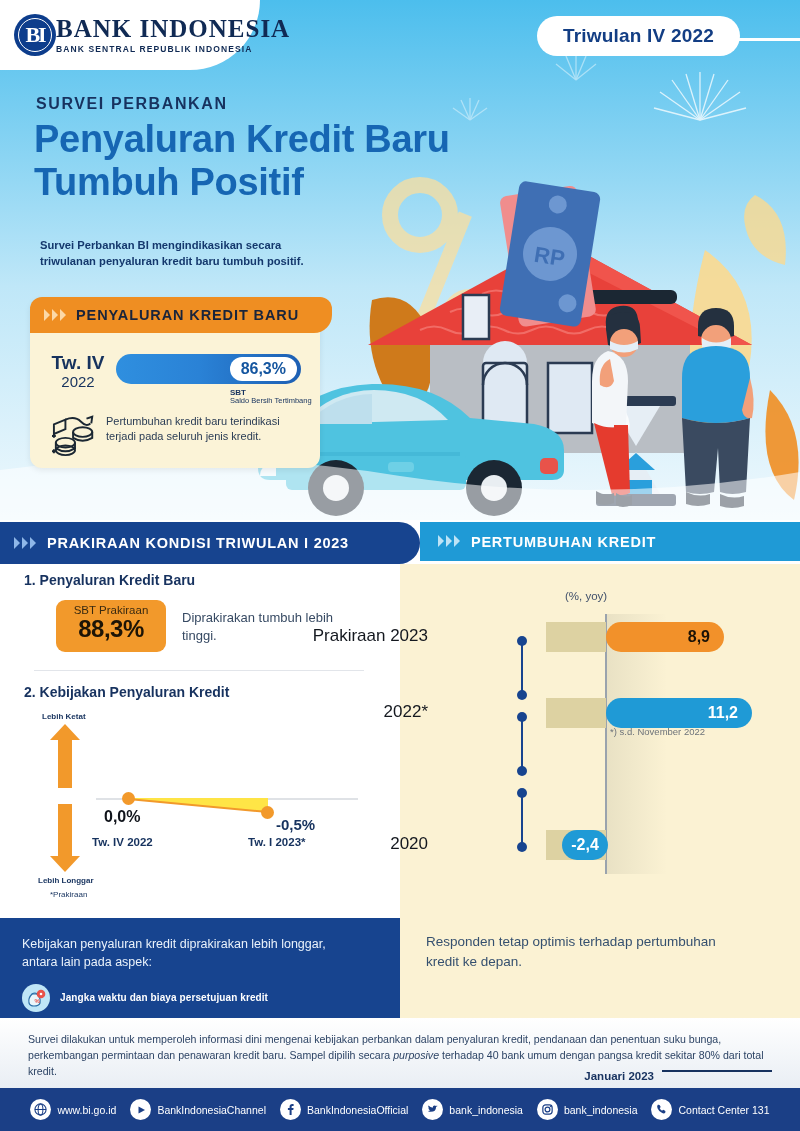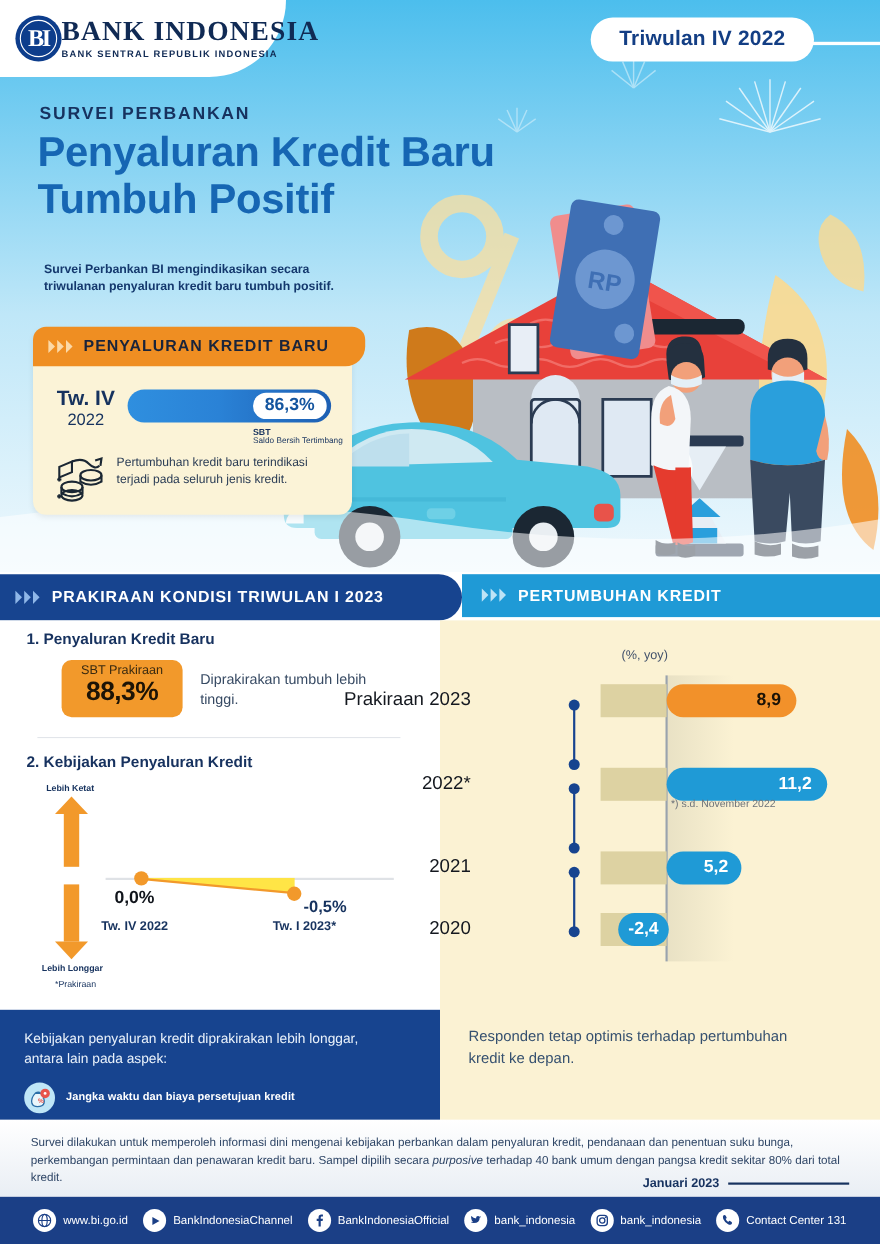--- a/index.html
+++ b/index.html
@@ -184,21 +184,21 @@
   .resp-text { position:absolute; left:26px; top:368px; width:320px; font-size:13.5px; line-height:1.45; color:#35506f;}
 
   
   .footer-note {
     position:absolute; left:0; top:1018px; width:800px; height:70px;
     background:linear-gradient(180deg,#ffffff 0%, #e9eef4 100%);
     padding:14px 28px;
   }
   .footer-note p { font-size:10.6px; line-height:1.5; color:#2d4465; }
   .footer-note em { font-style:italic; }
-  .footer-date { position:absolute; right:28px; bottom:6px; display:flex; align-items:center; gap:8px;}
+  .footer-date { position:absolute; right:28px; bottom:6px; display:flex; gap:8px;}
   .footer-date span { font-size:11.5px; font-weight:bold; color:#17325f;}
   .footer-date .ln { width:110px; height:2px; background:#17325f;}
 
   .social-bar {
     position:absolute; left:0; top:1088px; width:800px; height:43px;
     background:#1b3f86; display:flex; align-items:center; justify-content:center; gap:14px;
   }
   .soc { display:flex; align-items:center; gap:6px; }
   .soc-ic { width:21px; height:21px; border-radius:50%; background:#ffffff;
     display:flex; align-items:center; justify-content:center; flex:0 0 auto; color:#1b3f86; font-size:12px; font-weight:bold;}
@@ -508,27 +508,20 @@
 
     <div class="brow" style="top:134px;left:0;width:400px;">
       <div class="blabel">2022*</div>
       <div class="ghost"></div>
       <div class="bar" style="left:206px;width:146px;background:#1f9ad6;justify-content:flex-end;padding-right:14px;">
         <span class="bval" style="color:#ffffff;">11,2</span>
       </div>
     </div>
     <div class="note-star">*) s.d. November 2022</div>
 
-    <div class="brow" style="top:210px;left:0;width:400px;">
-      <div class="blabel">2021</div>
-      <div class="ghost"></div>
-      <div class="bar" style="left:206px;width:68px;background:#1f9ad6;justify-content:flex-end;padding-right:12px;">
-        <span class="bval" style="color:#ffffff;">5,2</span>
-      </div>
-    </div>
 
     <div class="brow" style="top:266px;left:0;width:400px;">
       <div class="blabel">2020</div>
       <div class="ghost"></div>
       <div class="bar" style="left:162px;width:46px;background:#1f9ad6;justify-content:center;">
         <span class="bval" style="color:#ffffff;">-2,4</span>
       </div>
     </div>
 
     <div class="resp-text">Responden tetap optimis terhadap pertumbuhan kredit ke depan.</div>

